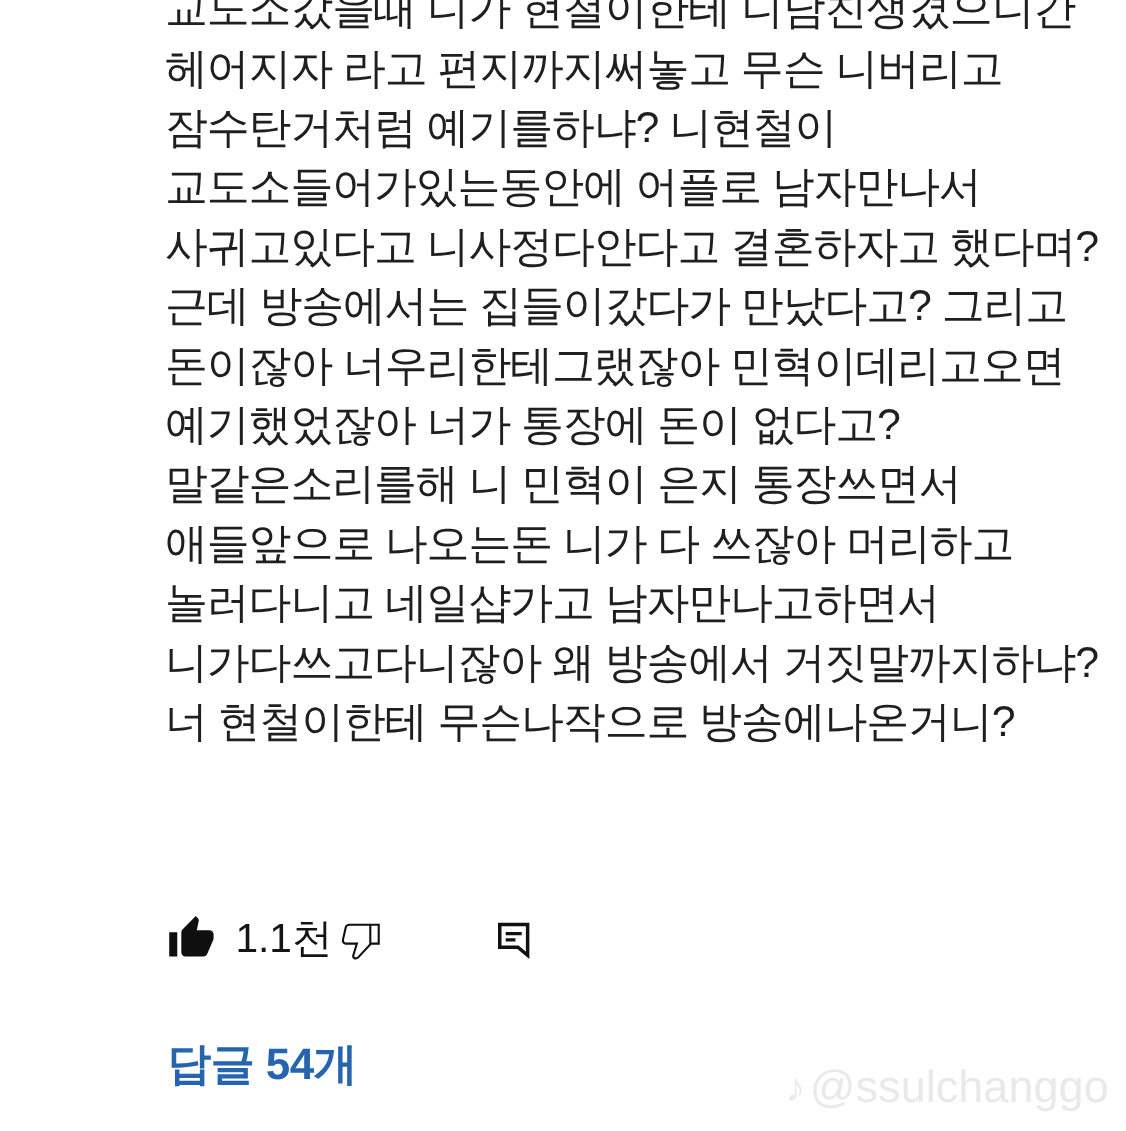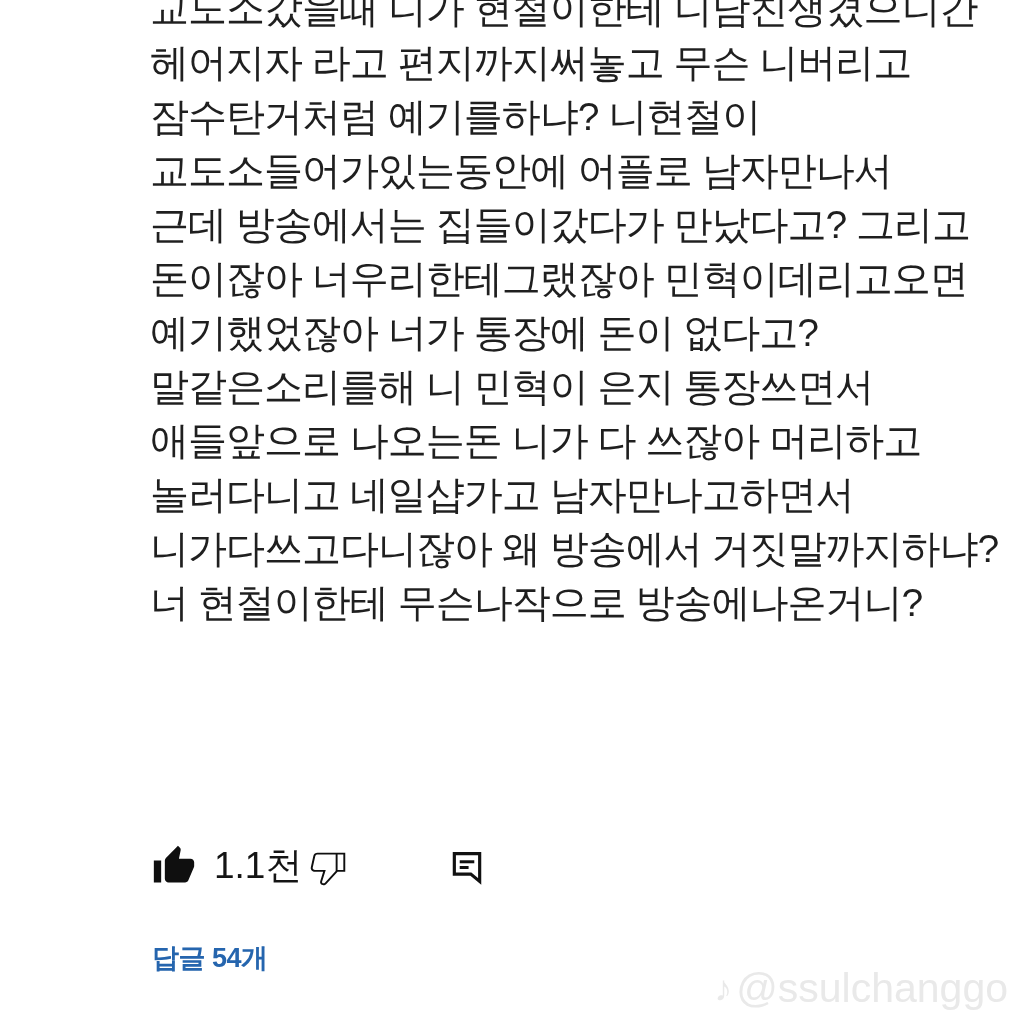--- a/index.html
+++ b/index.html
@@ -30,21 +30,20 @@
   }
   .comment-line { white-space: nowrap; }
 
   
   .actions-row {
     position: absolute;
     left: 150px;
     top: 828px;
     width: 500px;
     height: 64px;
-    margin-top: 13px;
   }
   .action-btn {
     position: absolute;
     top: 0;
     background: none;
     border: none;
     cursor: pointer;
     display: flex;
     align-items: center;
     padding: 0;
@@ -60,21 +59,21 @@
   }
   .icon-svg { display: block; }
 
   
   .replies-row {
     position: absolute;
     left: 152px;
     top: 940px;
   }
   .replies-link {
-    font-size: 27px;
+    font-size: 40px;
     font-weight: 700;
     color: #2565ae;
     text-decoration: none;
     letter-spacing: -0.5px;
     cursor: pointer;
   }
 
   
   .watermark {
     position: absolute;
@@ -97,20 +96,21 @@
 </head>
 <body>
 
 <div class="screen">
 
   <div class="comment-text">
     <div class="comment-line">교도소갔을때 니가 현철이한테 니남친생겼으니간</div>
     <div class="comment-line">헤어지자 라고 편지까지써놓고 무슨 니버리고</div>
     <div class="comment-line">잠수탄거처럼 예기를하냐? 니현철이</div>
     <div class="comment-line">교도소들어가있는동안에 어플로 남자만나서</div>
+    <div class="comment-line">사귀고있다고 니사정다안다고 결혼하자고 했다며?</div>
     <div class="comment-line">근데 방송에서는 집들이갔다가 만났다고? 그리고</div>
     <div class="comment-line">돈이잖아 너우리한테그랬잖아 민혁이데리고오면</div>
     <div class="comment-line">예기했었잖아 너가 통장에 돈이 없다고?</div>
     <div class="comment-line">말같은소리를해 니 민혁이 은지 통장쓰면서</div>
     <div class="comment-line">애들앞으로 나오는돈 니가 다 쓰잖아 머리하고</div>
     <div class="comment-line">놀러다니고 네일샵가고 남자만나고하면서</div>
     <div class="comment-line">니가다쓰고다니잖아 왜 방송에서 거짓말까지하냐?</div>
     <div class="comment-line">너 현철이한테 무슨나작으로 방송에나온거니?</div>
   </div>
 

